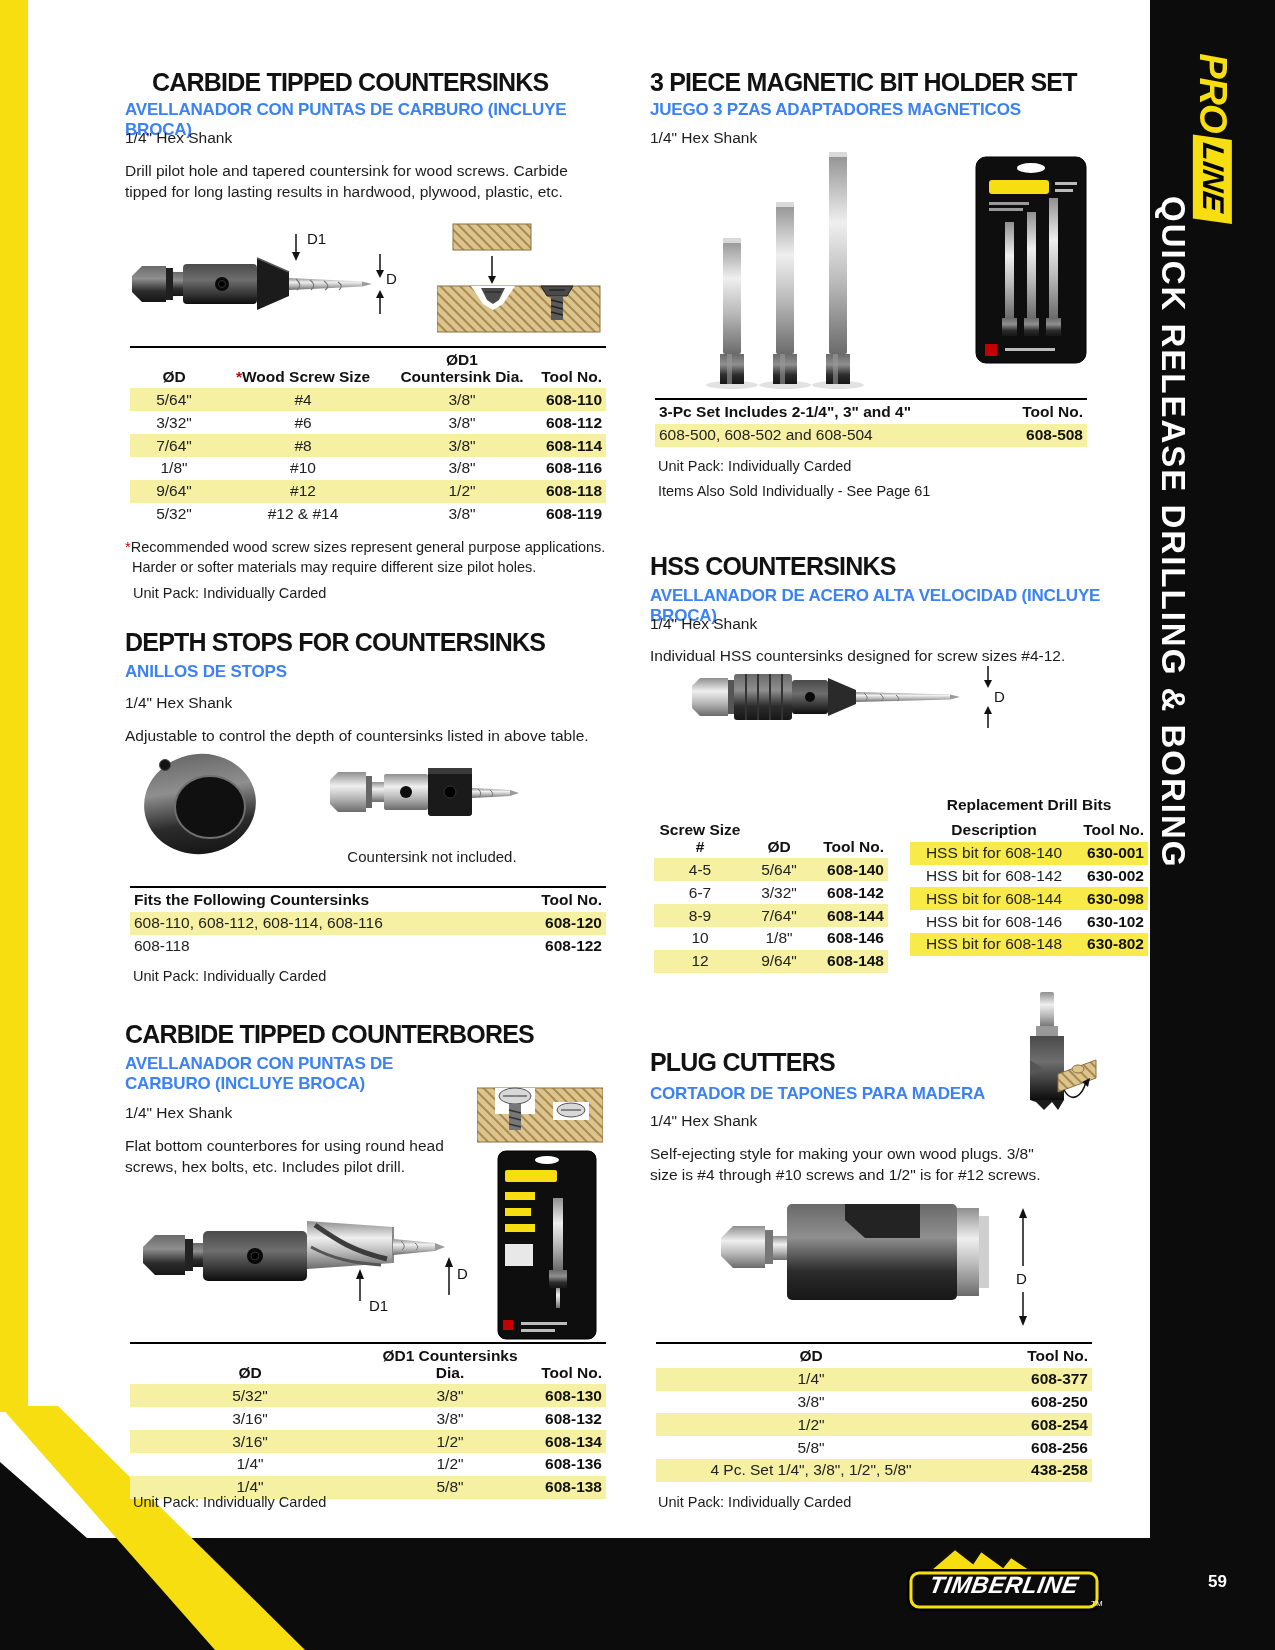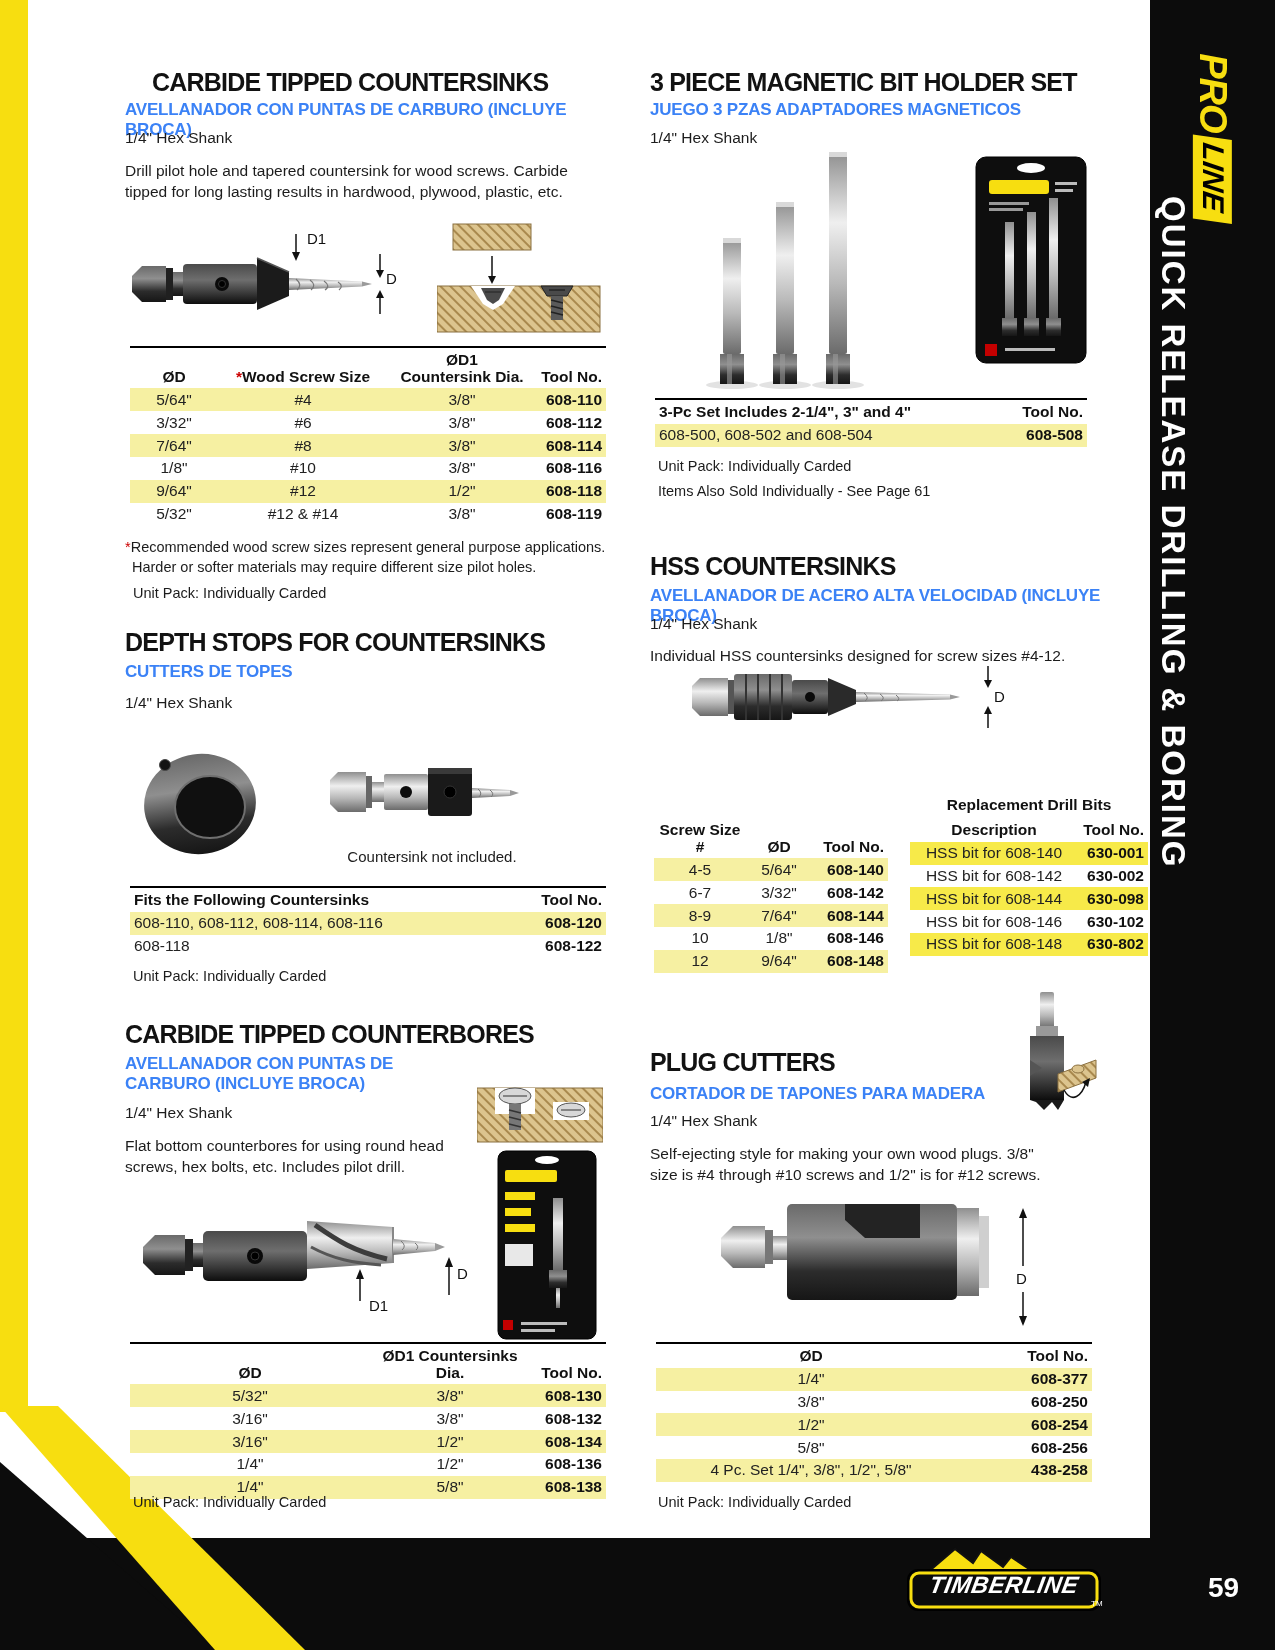--- a/index.html
+++ b/index.html
@@ -36,21 +36,21 @@
                 clip-path:polygon(0px 6px,58px 6px,305px 250px,215px 250px);}
   .vertical-title{writing-mode:vertical-rl;font-size:33px;font-weight:900;color:#fff;
                   letter-spacing:2px;white-space:nowrap;line-height:1;}
   .proline{display:flex;align-items:center;transform:rotate(90deg);transform-origin:center;}
   .proline .pro{font-style:italic;font-weight:900;font-size:38px;color:#F7DE10;letter-spacing:-1px;}
   .proline .line-box{background:#F7DE10;color:#000;font-style:italic;font-weight:900;font-size:30px;
                      padding:2px 10px 3px 6px;margin-left:5px;transform:skewX(-8deg);}
   .tl-text{position:absolute;left:14px;top:29px;width:170px;text-align:center;font-style:italic;
            font-weight:900;font-size:23.5px;color:#fff;letter-spacing:0.5px;transform:skewX(-10deg);}
   .tl-tm{position:absolute;left:186px;top:56px;font-size:8px;color:#fff;}
-  .page-num{font-size:28px;font-weight:700;color:#fff;}
+  .page-num{font-size:17px;font-weight:700;color:#fff;}
 </style>
 </head>
 <body>
 
 <svg width="0" height="0" style="position:absolute" aria-hidden="true">
   <defs>
     <linearGradient id="gSilver" x1="0" y1="0" x2="0" y2="1">
       <stop offset="0" stop-color="#8f8f8f"></stop>
         <stop offset="0.35" stop-color="#efefef"></stop>
       <stop offset="0.65" stop-color="#b9b9b9"></stop>
@@ -190,22 +190,23 @@
       </tbody>
     </table>
 
   <div class="abs footnote" style="left:125px;top:538px;width:490px;">
     <div><span class="red">*</span><span>Recommended wood screw sizes represent general purpose applications.</span></div>
     <div style="padding-left:7px;">Harder or softer materials may require different size pilot holes.</div>
   </div>
   <div class="abs unit" style="left:133px;top:585px;">Unit Pack: Individually Carded</div>
 
   <div class="abs sec-title" style="left:125px;top:630px;">DEPTH STOPS FOR COUNTERSINKS</div>
-  <div class="abs sec-sub" style="left:125px;top:662px;">CUTTERS DE TOPES</div>
+  <div class="abs sec-sub" style="left:125px;top:662px;">ANILLOS DE STOPS</div>
   <div class="abs shank" style="left:125px;top:694px;">1/4" Hex Shank</div>
+  <div class="abs desc nowrap" style="left:125px;top:726px;">Adjustable to control the depth of countersinks listed in above table.</div>
 
   <svg class="abs" style="left:138px;top:748px;" width="130" height="112" viewBox="0 0 130 112">
     <ellipse cx="62" cy="56" rx="56" ry="50" fill="url(#gDark)" transform="rotate(-8 62 56)"></ellipse>
     <ellipse cx="72" cy="59" rx="35" ry="31" fill="#101010"></ellipse>
     <ellipse cx="72" cy="59" rx="35" ry="31" fill="none" stroke="#6f6f6f" stroke-width="2"></ellipse>
     <circle cx="27" cy="17" r="5.5" fill="#141414" stroke="#4a4a4a"></circle>
   </svg>
   <svg class="abs" style="left:328px;top:750px;" width="215" height="85" viewBox="0 0 215 85">
     <polygon points="2,30 10,22 38,22 38,62 10,62 2,54" fill="url(#gSilver)"></polygon>
     <rect x="38" y="26" width="6" height="32" fill="#666"></rect>

